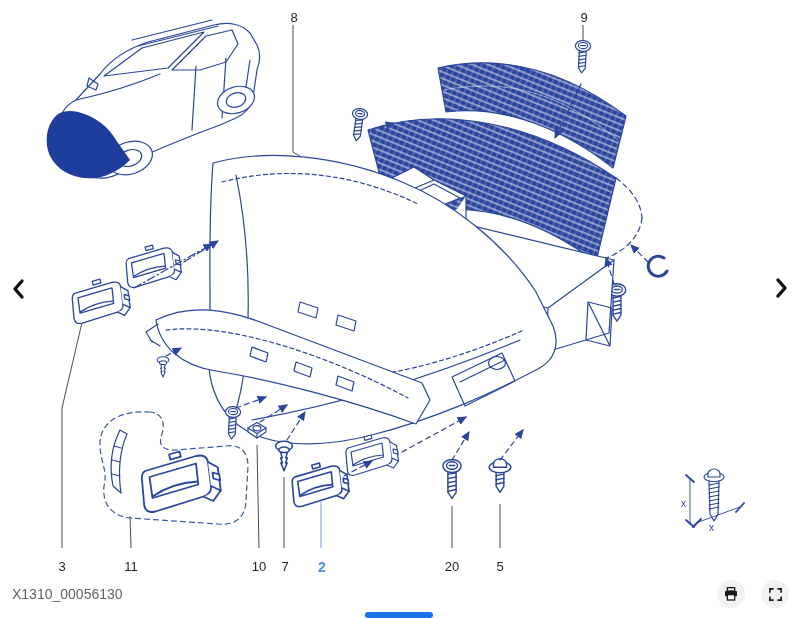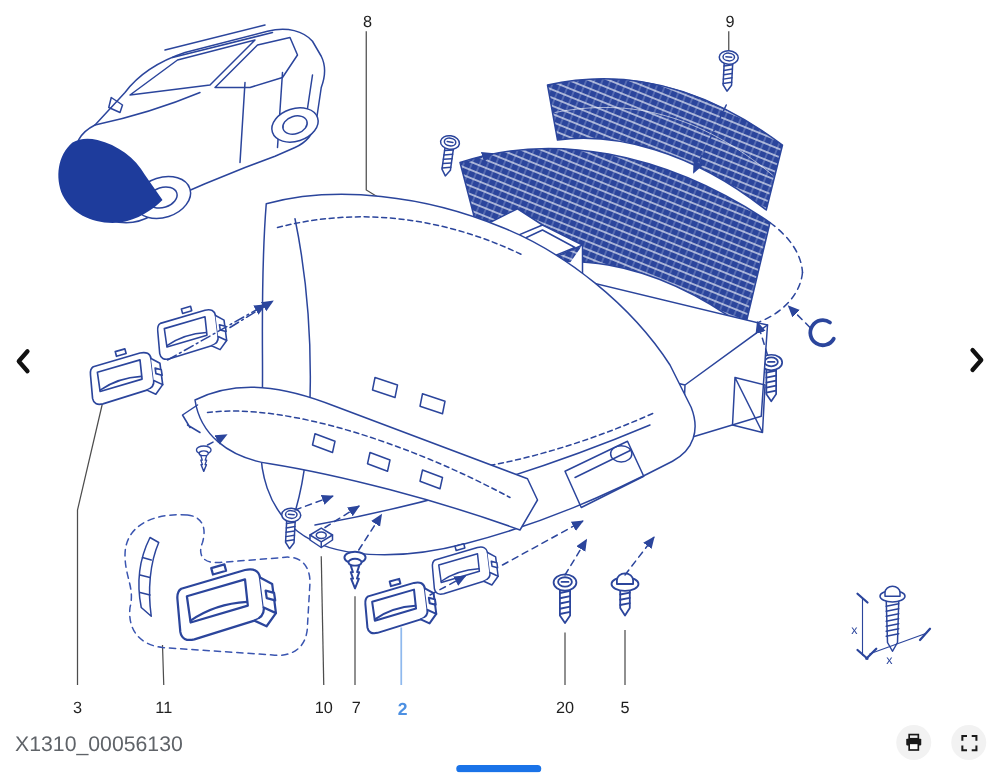--- a/index.html
+++ b/index.html
@@ -5,21 +5,21 @@
   html,body{margin:0;padding:0;background:#fff;}
   .stage{position:relative;width:800px;height:618px;background:#fff;overflow:hidden;
          font-family:"Liberation Sans",sans-serif;}
   svg{display:block;}
   .art{position:absolute;left:0;top:0;}
   .plabel{position:absolute;transform:translate(-50%,-50%);font-size:13px;color:#1f1f1f;
           cursor:pointer;user-select:none;}
   .plabel.hl{color:#4d90e2;font-weight:bold;font-size:14px;}
   .navbtn{position:absolute;width:26px;height:30px;background:none;border:none;padding:0;
           cursor:pointer;display:flex;align-items:center;justify-content:center;}
-  .figcode{position:absolute;left:12px;top:586px;font-size:17px;color:#5f6368;}
+  .figcode{position:absolute;left:12px;top:586px;font-size:14px;color:#5f6368;}
   .toolbtn{position:absolute;width:28px;height:28px;border-radius:50%;background:#f2f2f2;
            border:none;padding:0;cursor:pointer;display:flex;align-items:center;justify-content:center;}
   .hscroll{position:absolute;left:365px;top:612px;width:68px;height:6px;border-radius:3px;
            background:#1a73e8;cursor:pointer;}
 </style>
 </head>
 <body>
 
 <div class="stage">
 

